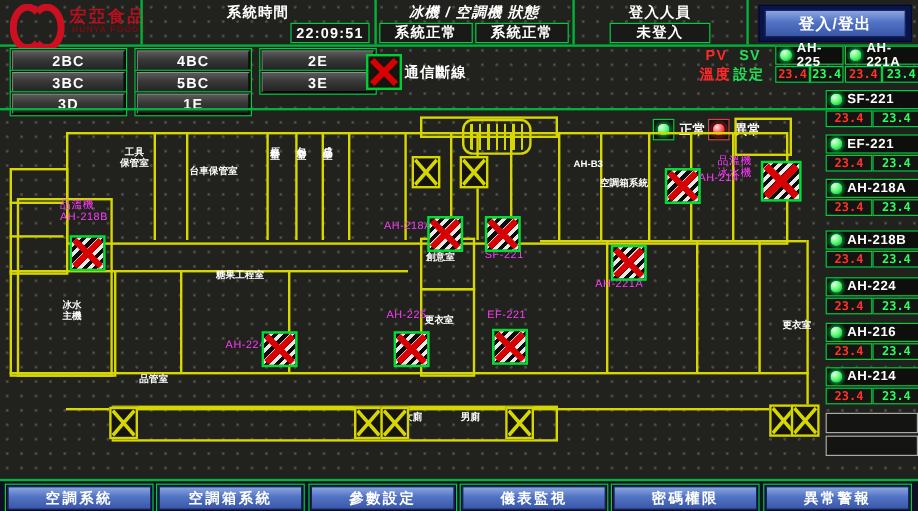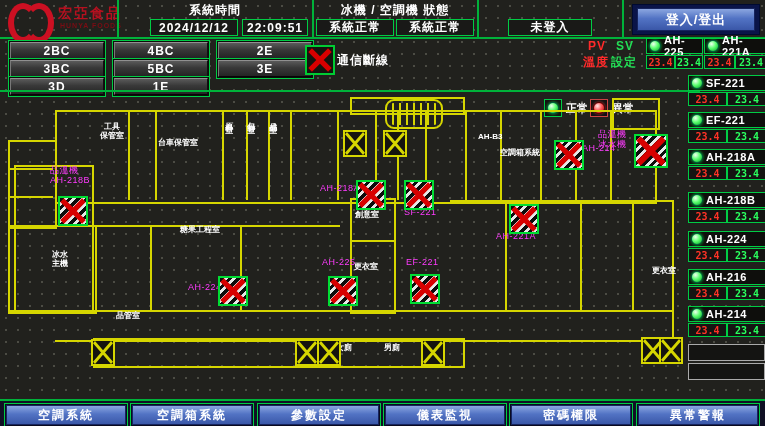--- a/index.html
+++ b/index.html
@@ -84,27 +84,27 @@
         </div>
       <div id="logo-title">宏亞食品</div>
       <div id="logo-sub">HUNYA FOODS</div>
     </div>
     <div class="gline" style="left:117px;top:0;width:2px;height:37px;"></div>
     <div class="gline" style="left:312px;top:0;width:2px;height:37px;"></div>
     <div class="gline" style="left:477px;top:0;width:2px;height:37px;"></div>
     <div class="gline" style="left:622px;top:0;width:2px;height:37px;"></div>
 
     <div class="hdr-label" style="left:120px;width:190px;font-family:Liberation Serif, serif;">系統時間</div>
-    <div class="vbox" style="left:150px;top:19px;width:86px;height:15px;">2024/12/12</div>
     <div class="vbox" style="left:242px;top:19px;width:64px;height:15px;">22:09:51</div>
 
-    <div class="hdr-label" style="left:315px;width:160px;">冰機 / 空調機 狀態</div>
+    <div class="hdr-label" style="left:315px;width:160px;font-style:italic;">冰機 / 空調機 狀態</div>
     <div class="vbox" style="left:316px;top:19px;width:76px;height:15px;">系統正常</div>
     <div class="vbox" style="left:396px;top:19px;width:76px;height:15px;">系統正常</div>
 
+    <div class="hdr-label" style="left:480px;width:140px;">登入人員</div>
     <div class="vbox" style="left:508px;top:19px;width:82px;height:15px;">未登入</div>
 
     <div id="login-btn">
       <div class="inner">登入/登出</div>
     </div>
   </div>
 
   <div id="floor-row">
       <div class="floor-wrap" style="left: 8px; top: 40px;">
         <div class="floor-btn">2BC</div>

